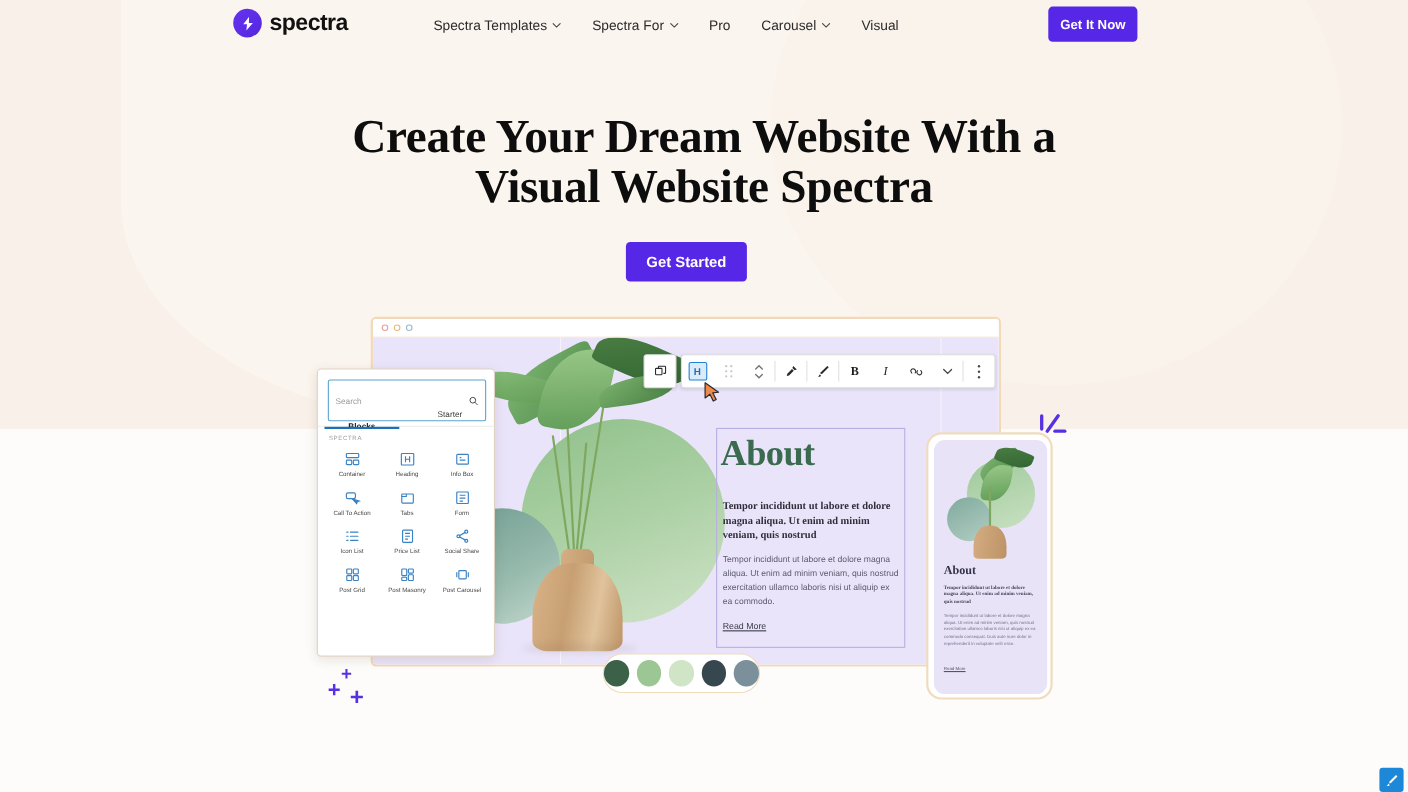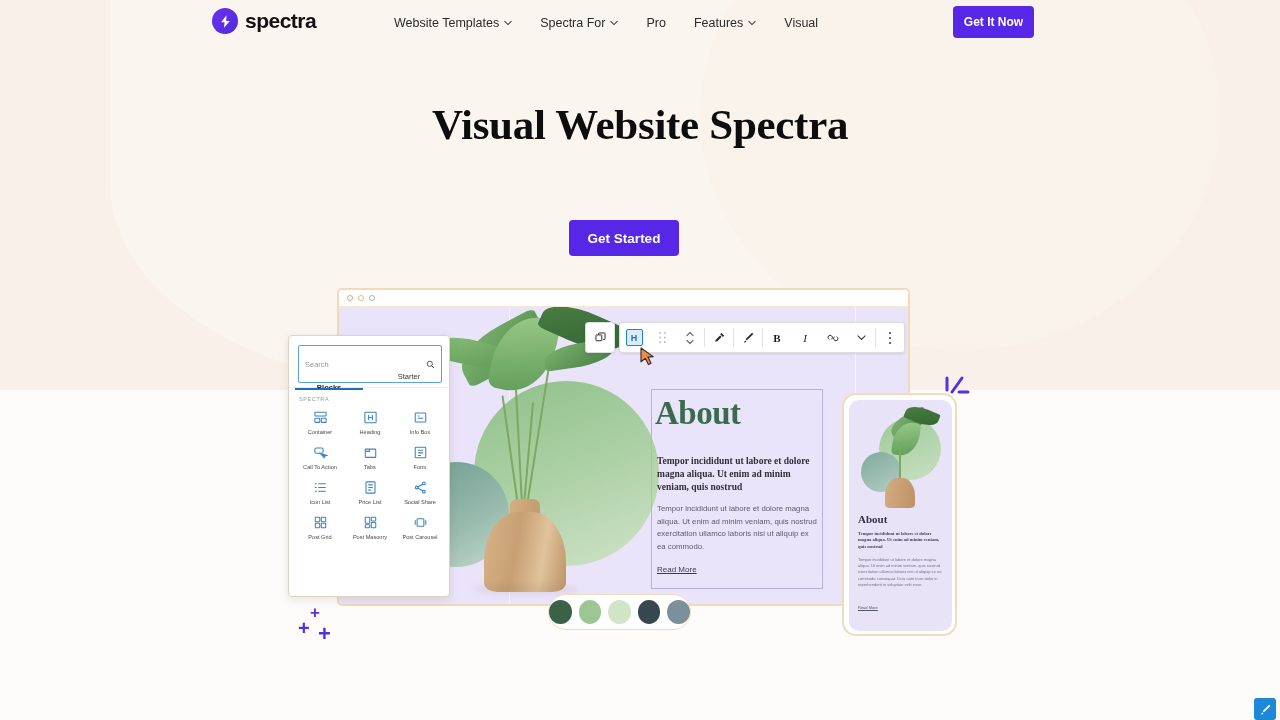--- a/index.html
+++ b/index.html
@@ -288,55 +288,56 @@
     <span class="logo-mark">
       <svg viewBox="0 0 24 24" fill="#fff">
           <path d="M13.5 2L5 13h5.5l-1 9L19 11h-5.8z"></path>
         </svg>
     </span>
     <span class="logo-text">spectra</span>
   </div>
 
   <nav class="nav">
     <div class="nav-item">
-      <span>Website Templates</span>
+      <span>Spectra Templates</span>
       <span class="chev">
         <svg width="8" height="8" viewBox="0 0 10 10">
             <path d="M1 3l4 4 4-4" stroke="#444" stroke-width="1.3" fill="none" stroke-linecap="round"></path>
           </svg>
       </span>
     </div>
     <div class="nav-item">
       <span>Spectra For</span>
       <span class="chev">
         <svg width="8" height="8" viewBox="0 0 10 10">
             <path d="M1 3l4 4 4-4" stroke="#444" stroke-width="1.3" fill="none" stroke-linecap="round"></path>
           </svg>
       </span>
     </div>
     <div class="nav-item">
       <span>Pro</span>
     </div>
     <div class="nav-item">
-      <span>Features</span>
+      <span>Carousel</span>
       <span class="chev">
         <svg width="8" height="8" viewBox="0 0 10 10">
             <path d="M1 3l4 4 4-4" stroke="#444" stroke-width="1.3" fill="none" stroke-linecap="round"></path>
           </svg>
       </span>
     </div>
     <div class="nav-item">
       <span>Visual</span>
     </div>
   </nav>
 
   <div class="cta-nav">Get It Now</div>
 </div>
 
 <div class="hero-title">
+  <div>Create Your Dream Website With a</div>
   <div>Visual Website Spectra</div>
 </div>
 <div class="hero-btn">Get Started</div>
 
 <div class="browser">
   <div class="browser-bar">
     <span class="dot r"></span>
     <span class="dot y"></span>
     <span class="dot b"></span>
   </div>

